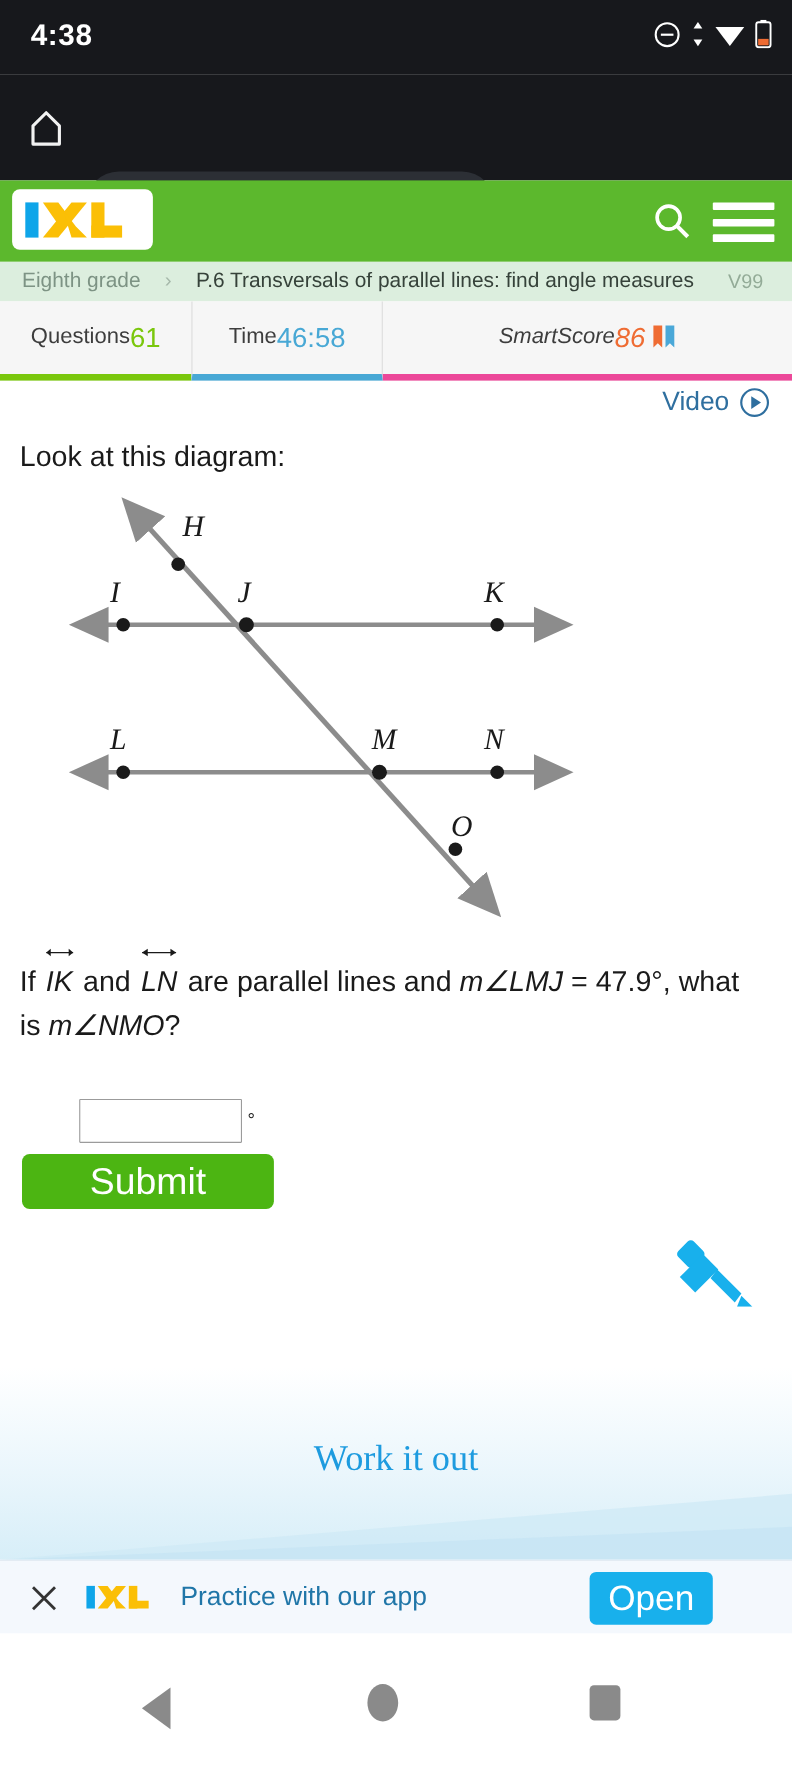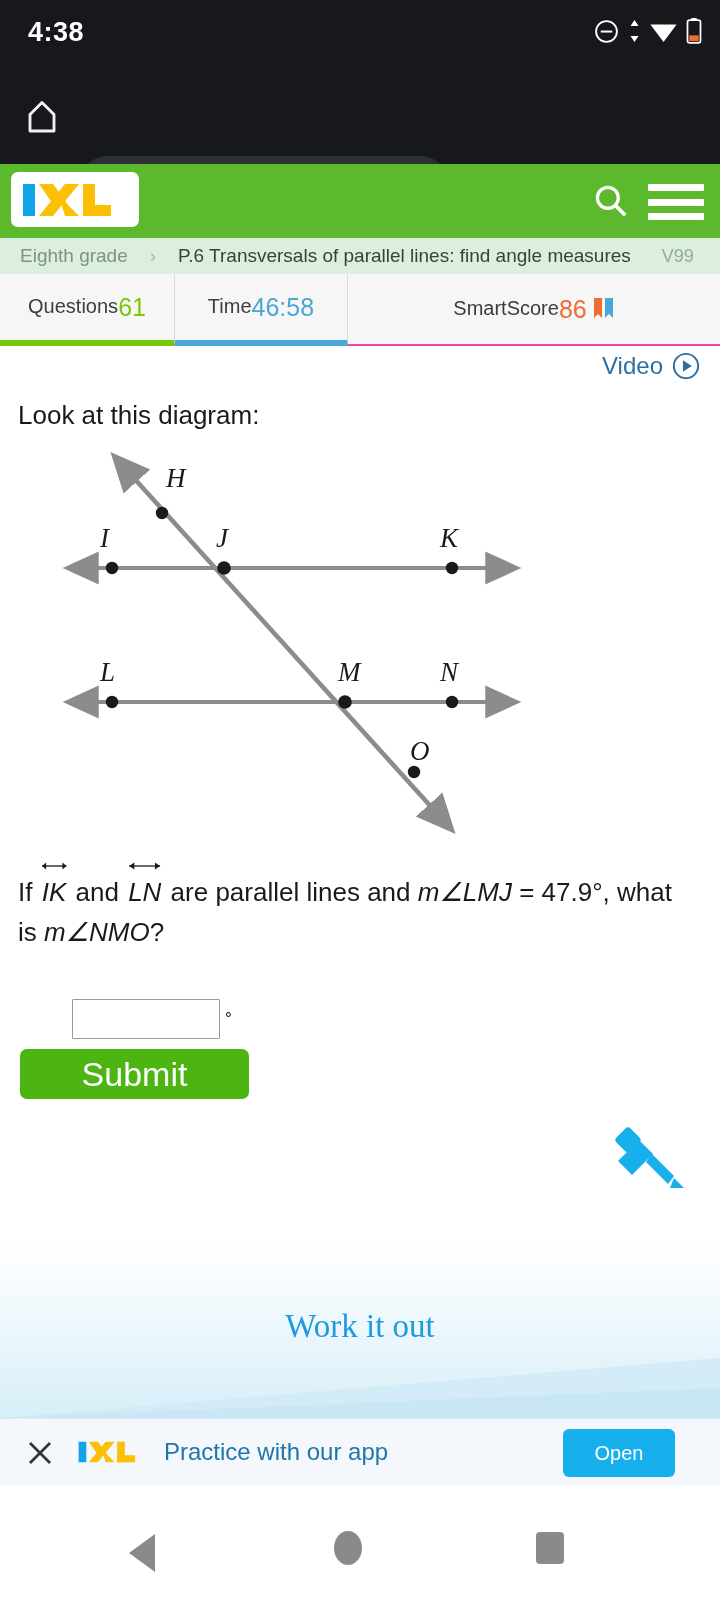--- a/index.html
+++ b/index.html
@@ -100,21 +100,21 @@
   .stats {
     position: absolute; left: 0; top: 274px; width: 720px; height: 72px;
     background: #f6f6f6; display: flex;
   }
   .stat {
     position: relative; display: flex; flex-direction: row;
     align-items: center; justify-content: center; height: 72px;
   }
   .stat-q { width: 174px; border-bottom: 6px solid #7ac70c; }
   .stat-t { width: 174px; border-bottom: 6px solid #48a8d5; border-left: 1px solid #dcdcdc; border-right: 1px solid #dcdcdc; }
-  .stat-s { flex: 1; border-bottom: 2px solid #ec4899; }
+  .stat-s { flex: 1; border-bottom: 6px solid #ec4899; font-style: italic; }
   .stat-label { font-size: 20px; color: #3d3d3d; margin-bottom: 2px; }
   .stat-value { font-size: 25px; }
   .v-q { color: #7ac70c; }
   .v-t { color: #48a8d5; }
   .v-s { color: #ef6c33; display: flex; align-items: center; gap: 6px; }
   .ribbons { display: inline-block; width: 22px; height: 24px; }
 
   
   .video-link {
     position: absolute; right: 20px; top: 352px;
@@ -183,23 +183,23 @@
   .ab-close {
     position: absolute; left: 22px; top: 16px; width: 36px; height: 36px;
     display: flex; align-items: center; justify-content: center;
   }
   .ab-logo { position: absolute; left: 76px; top: 18px; width: 72px; height: 30px; }
   .ab-text {
     position: absolute; left: 164px; top: 19px;
     font-size: 24px; color: #2076a8;
   }
   .ab-open {
-    position: absolute; left: 563px; top: 10px; width: 112px; height: 48px;
+    position: absolute; left: 536px; top: 10px; width: 112px; height: 48px;
     background: #18b0ec; color: #fff; border: none; border-radius: 6px;
-    font-family: "Liberation Sans", sans-serif; font-size: 20px; cursor: pointer;
+    font-family: "Liberation Sans", sans-serif; font-size: 32px; cursor: pointer;
   }
 
   
   .navbar {
     position: absolute; left: 0; top: 1485px; width: 720px; height: 127px;
     background: #ffffff;
   }
   .nav-back {
     position: absolute; left: 129px; top: 49px; width: 0; height: 0;
     border-top: 19px solid transparent; border-bottom: 19px solid transparent;

